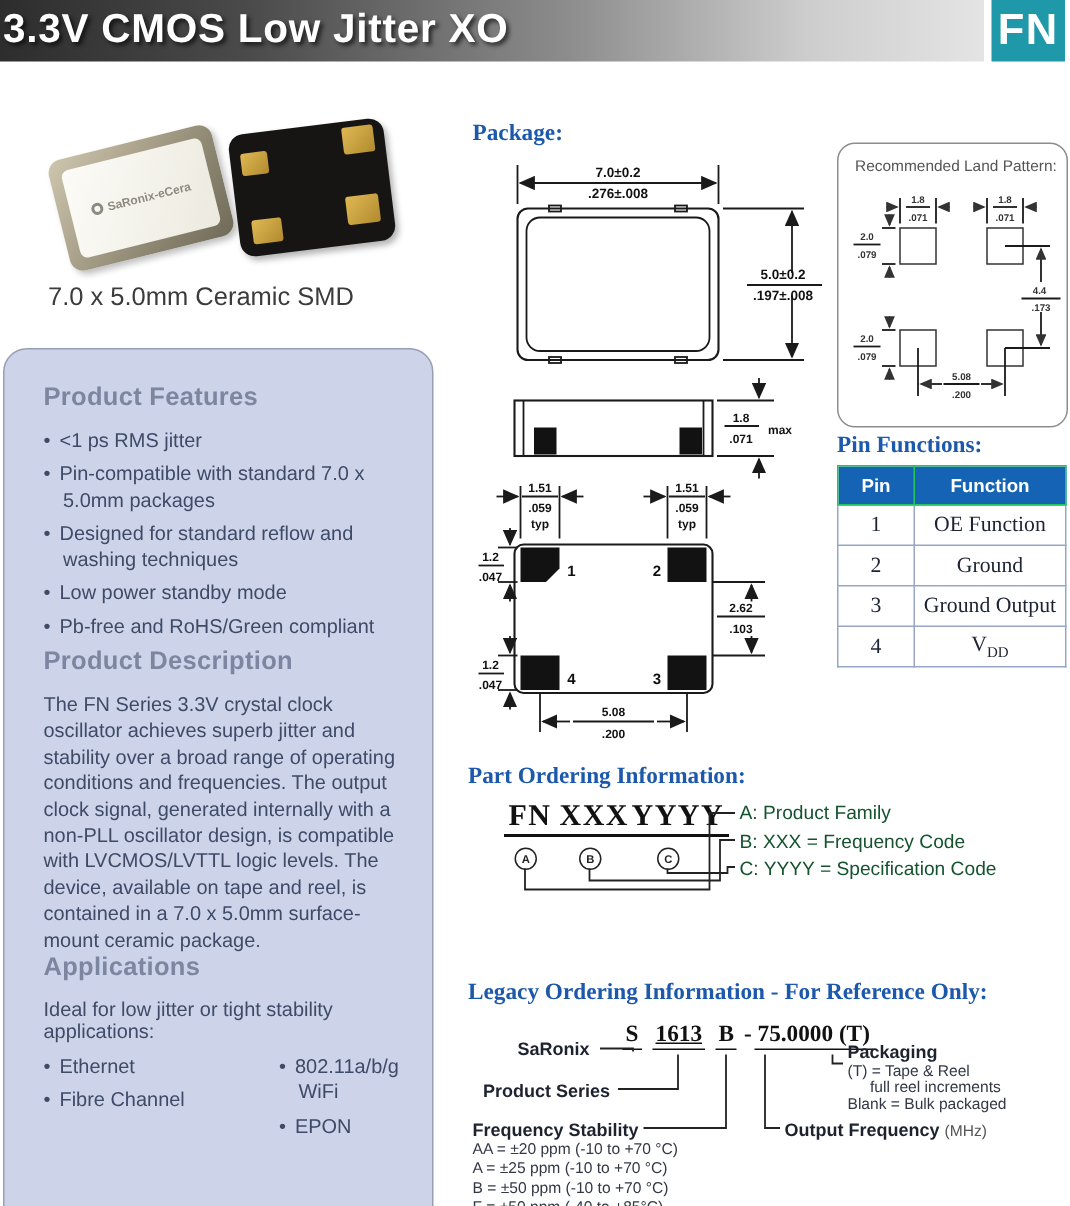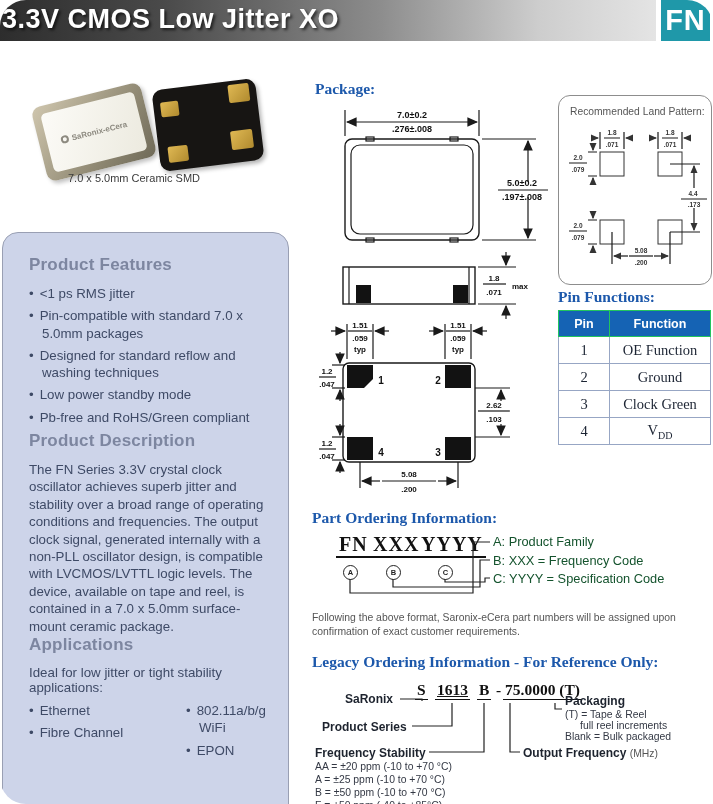--- a/index.html
+++ b/index.html
@@ -1,17 +1,17 @@
 <!DOCTYPE html>
 <html><head>
 <meta charset="utf-8">
 <style>
   html,body{margin:0;padding:0;background:#fff;}
   #page{position:relative;width:713px;height:804px;overflow:hidden;background:#fff;
-        font-family:"Liberation Sans",sans-serif;color:#222;border-radius:26px;}
+        font-family:"Liberation Sans",sans-serif;color:#222;}
 
   
   .hdr{position:absolute;left:0;top:0;width:656px;height:41px;
        background:linear-gradient(90deg,#2d2d2d 0%,#4a4a4a 25%,#8d8d8d 58%,#cdcdcd 82%,#e4e4e4 100%);}
   .hdr-title{position:absolute;left:2px;top:4px;font-size:27px;font-weight:bold;color:#fff;
              letter-spacing:.5px;text-shadow:2px 2px 3px rgba(0,0,0,.65);white-space:nowrap;}
   .fn-box{position:absolute;right:3px;top:0;width:49px;height:41px;background:#1f98a9;
           display:flex;align-items:center;justify-content:center;}
   .fn-box span{color:#fff;font-weight:bold;font-size:29px;letter-spacing:1px;}
 
@@ -23,22 +23,22 @@
   .chip-a-face{position:absolute;inset:8px;border-radius:5px;
           background:linear-gradient(115deg,#fcfbf7,#eceadf);
           display:flex;align-items:center;justify-content:center;gap:3px;}
   .logo-dot{width:8px;height:8px;border:2px solid #8d8a80;border-radius:50%;box-sizing:border-box;}
   .chip-logo-text{font-size:8px;color:#8d8a80;font-weight:bold;white-space:nowrap;}
   .chip-b{position:absolute;left:120px;top:6px;width:104px;height:82px;background:#171513;
           border-radius:10px;transform:rotate(-7deg);box-shadow:2px 3px 4px rgba(0,0,0,.3);}
   .gp{position:absolute;background:linear-gradient(135deg,#e0b954,#b08a2e);border-radius:2px;}
   .gp1{left:7px;top:13px;width:18px;height:15px;} .gp2{left:76px;top:4px;width:21px;height:18px;}
   .gp3{left:9px;top:58px;width:20px;height:16px;} .gp4{left:73px;top:50px;width:22px;height:19px;}
-  .photo-cap{position:absolute;left:28px;top:172px;width:212px;text-align:center;
-             font-size:11px;color:#3b3b3b;}
+  .photo-cap{position:absolute;left:28px;top:188px;width:212px;text-align:center;
+             font-size:17px;color:#3b3b3b;}
 
   
   .panel{position:absolute;left:2px;top:232px;width:287px;height:600px;box-sizing:border-box;
          background:#cdd4e9;border:1.5px solid #999fb3;border-radius:16px;
          padding:22px 18px 0 26px;color:#3e4a66;}
   .panel h2{margin:0 0 10px 0;font-size:17px;color:#7d86a0;font-weight:bold;letter-spacing:.2px;}
   .blist{margin:0;padding:0;list-style:none;font-size:13.3px;line-height:1.3;}
   .blist li{margin:0 0 5px 0;padding-left:13px;text-indent:-13px;}
   .blist li::before{content:"•";margin-right:6px;}
   .desc{font-size:13.3px;line-height:1.31;margin:0;}
@@ -324,21 +324,21 @@
     <tr>
       <td>1</td>
       <td>OE Function</td>
     </tr>
     <tr>
       <td>2</td>
       <td>Ground</td>
     </tr>
     <tr>
       <td>3</td>
-      <td>Clock Green</td>
+      <td>Ground Output</td>
     </tr>
     <tr>
       <td>4</td>
       <td><span>V</span><sub>DD</sub></td>
     </tr>
   </tbody>
     </table>
 
   <div class="sec-h" style="left:312px;top:509px;">Part Ordering Information:</div>
   <div class="ord">
@@ -350,21 +350,20 @@
     <span class="abc" style="left:126px;top:32px;">C</span>
     <svg class="conn" width="398" height="76">
       <path d="M38,46 V60 H161 V9 H178"></path>
       <path d="M81,46 V54 H168 V27 H178"></path>
       <path d="M133,46 V49 H173 V45 H178"></path>
     </svg>
     <div class="legend-line" style="top:1px;">A: Product Family</div>
     <div class="legend-line" style="top:20px;">B: XXX = Frequency Code</div>
     <div class="legend-line" style="top:38px;">C: YYYY = Specification Code</div>
   </div>
-  <div class="note">Following the above format, Saronix-eCera part numbers will be assigned upon confirmation of exact customer requirements.</div>
 
   <div class="sec-h" style="left:312px;top:653px;">Legacy Ordering Information - For Reference Only:</div>
   <div class="legacy">
     <span class="lseg" style="left:103px;">S</span>
     <span class="lseg" style="left:123px;text-decoration:underline;">1613</span>
     <span class="lseg" style="left:165px;">B</span>
     <span class="lseg nol" style="left:182px;">-</span>
     <span class="lseg" style="left:191px;">75.0000 (T)</span>
     <svg class="conn" width="400" height="126">
       <path d="M88,21 H110 V23"></path>

